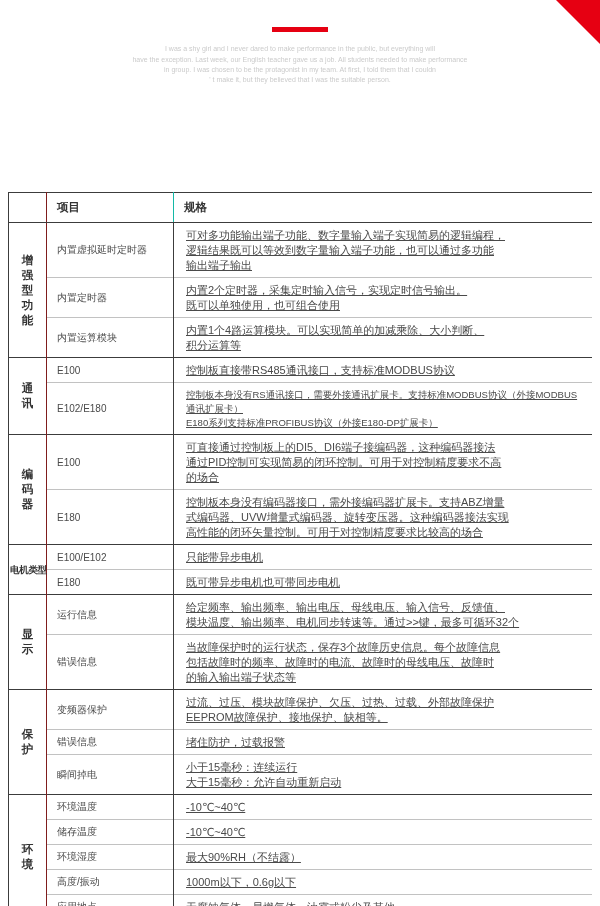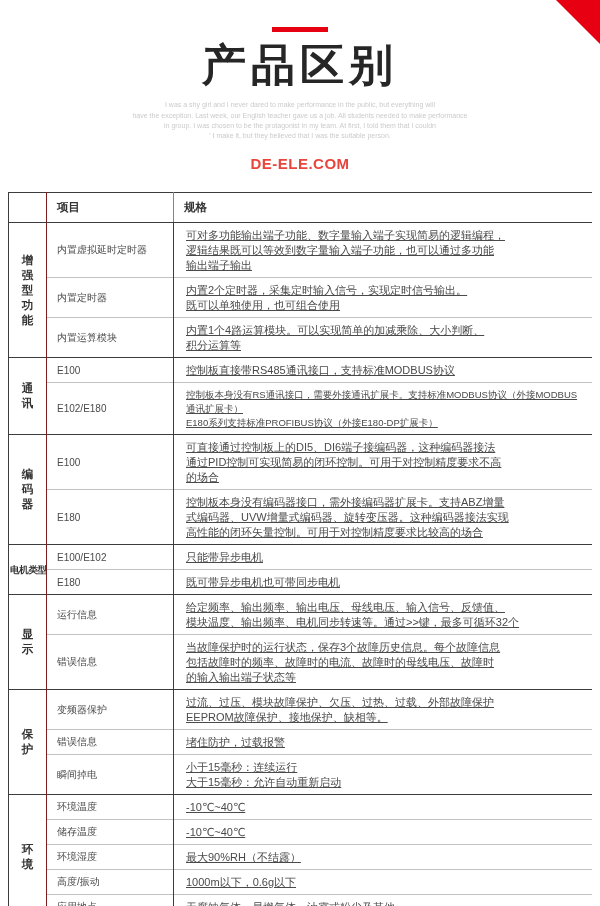--- a/index.html
+++ b/index.html
@@ -92,26 +92,24 @@
 </style>
 </head>
 <body>
 
 <div class="page">
 
   <div class="corner-triangle"></div>
 
   <div class="hero">
     <div class="accent-bar"></div>
-    <div class="page-title">产品区别</div>
     <div class="subtitle">I was a shy girl and I never dared to make performance in the public, but everything will
 have the exception. Last week, our English teacher gave us a job. All students needed to make performance
 in group. I was chosen to be the protagonist in my team. At first, I told them that I couldn
 ' t make it, but they believed that I was the suitable person.</div>
-    <div class="brand">DE-ELE.COM</div>
   </div>
 
   <div class="spec-table-wrap">
     <table class="spec">
       <colgroup>
         <col class="c-cat">
           <col class="c-item">
           <col>
       </colgroup>
       <thead>

